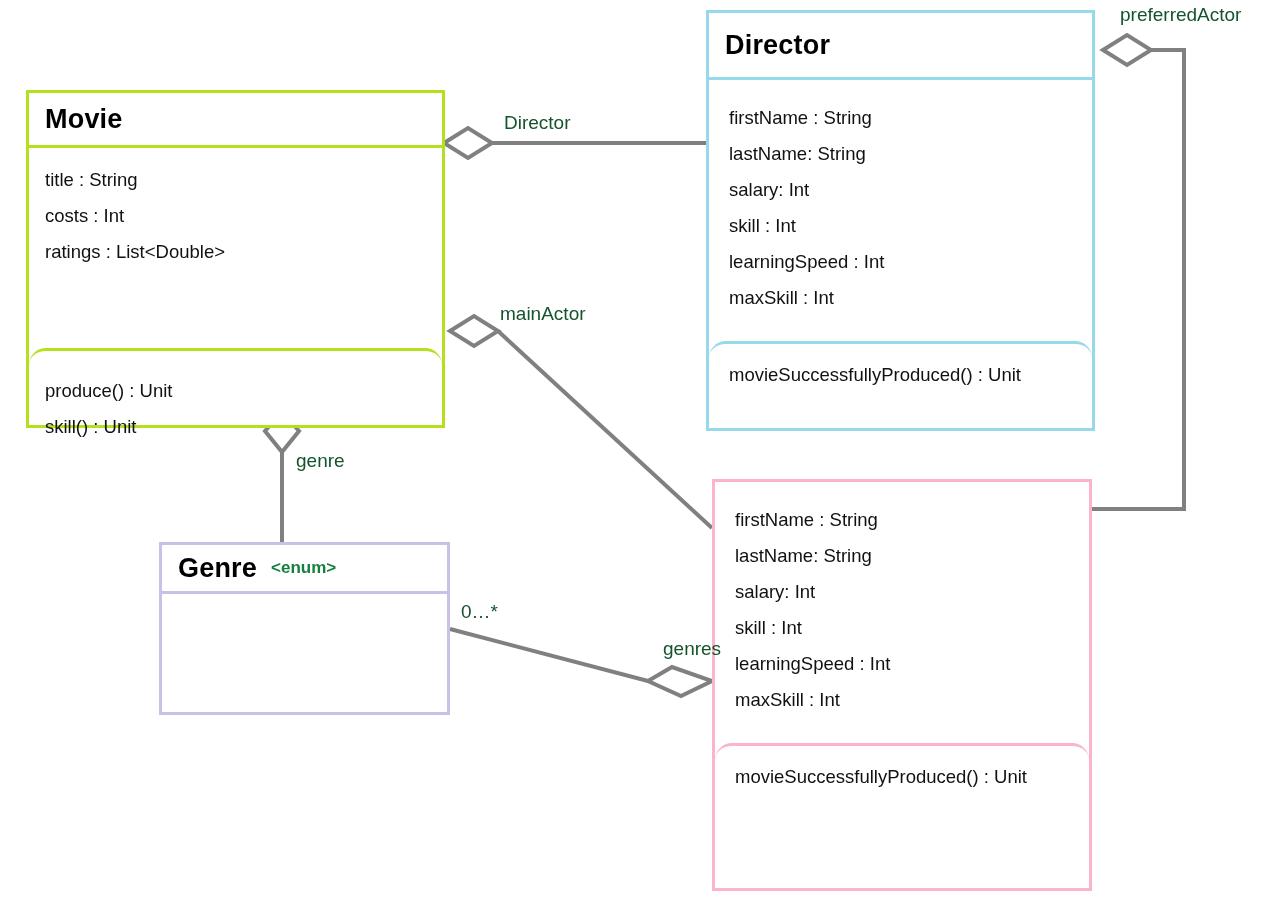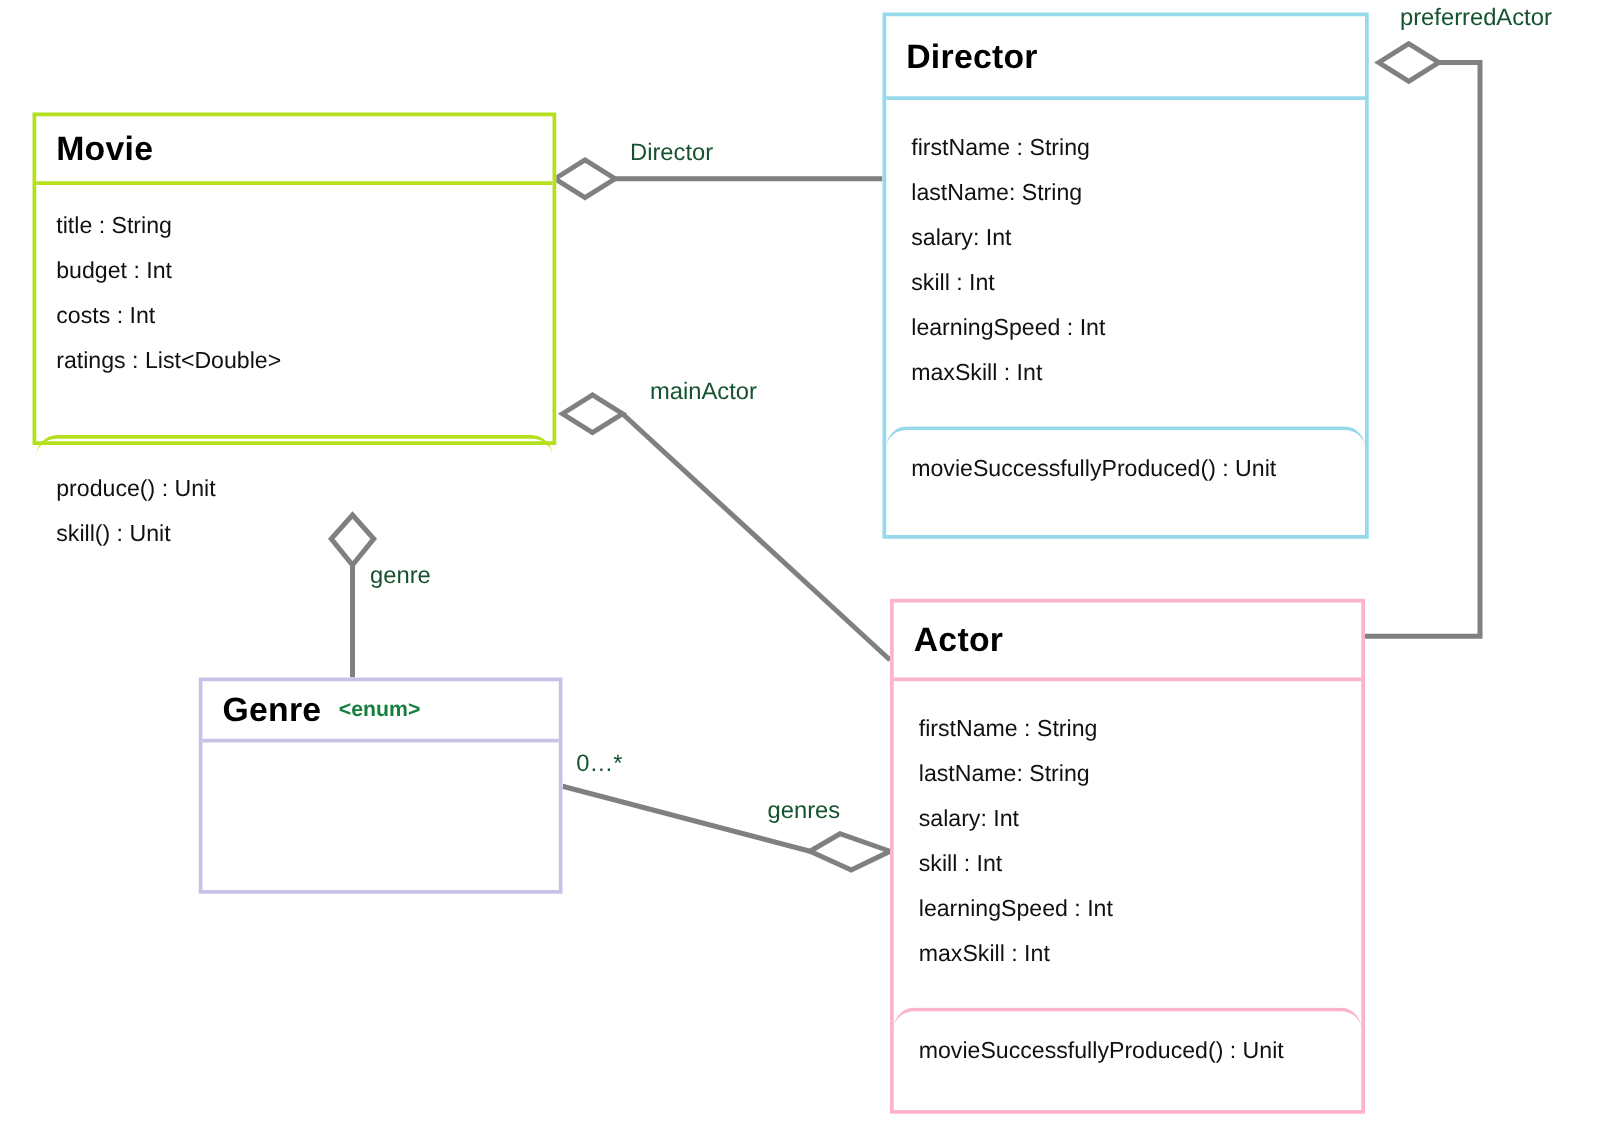--- a/index.html
+++ b/index.html
@@ -126,37 +126,36 @@
 
     <path class="edge-line" d="M 450 629 L 648 681"></path>
     <polygon class="edge-diamond" points="648,681 672,667 712,681 681,696"></polygon>
 
     <path class="edge-line" d="M 1151 50 L 1184 50 L 1184 509 L 1092 509"></path>
     <polygon class="edge-diamond" points="1103,50 1127,35 1151,50 1127,65"></polygon>
   </svg>
 
   <div class="edge-label" style="left:504px; top:112px;">Director</div>
 
-  <div class="edge-label" style="left:520px; top:303px;">mainActor</div>
+  <div class="edge-label" style="left:500px; top:303px;">mainActor</div>
 
   <div class="edge-label" style="left:296px; top:450px;">genre</div>
 
   <div class="edge-label" style="left:461px; top:601px;">0…*</div>
 
-  <div class="edge-label" style="left:614px; top:638px;">genres</div>
+  <div class="edge-label" style="left:663px; top:638px;">genres</div>
 
   <div class="edge-label" style="left:1120px; top:4px;">preferredActor</div>
 
-  <div class="uml-class cls-movie" style="left:26px; top:90px; width:419px; height:266px;">
+  <div class="uml-class cls-movie" style="left:26px; top:90px; width:419px; height:338px;">
     <div class="uml-header" style="height:55px;">
       <span class="uml-title">Movie</span>
     </div>
     <div class="uml-compartment" style="height:200px;">
       <div class="uml-row">title : String</div>
-      <div class="uml-row">budget : Int</div>
       <div class="uml-row">costs : Int</div>
       <div class="uml-row">ratings : List&lt;Double&gt;</div>
     </div>
     <div class="uml-compartment with-top-border" style="padding-top:22px;">
       <div class="uml-row">produce() : Unit</div>
       <div class="uml-row">skill() : Unit</div>
     </div>
   </div>
 
   <div class="uml-class cls-director" style="left:706px; top:10px; width:389px; height:421px;">
@@ -170,23 +169,20 @@
       <div class="uml-row">skill : Int</div>
       <div class="uml-row">learningSpeed : Int</div>
       <div class="uml-row"> maxSkill : Int</div>
     </div>
     <div class="uml-compartment with-top-border" style="padding-top:13px; padding-left:20px;">
       <div class="uml-row">movieSuccessfullyProduced() : Unit</div>
     </div>
   </div>
 
   <div class="uml-class cls-actor" style="left:712px; top:479px; width:380px; height:412px;">
-    <div class="uml-header" style="height:63px;">
-      <span class="uml-title">Actor</span>
-    </div>
     <div class="uml-compartment" style="height:261px; padding-top:20px; padding-left:20px;">
       <div class="uml-row">firstName : String</div>
       <div class="uml-row">lastName: String</div>
       <div class="uml-row">salary: Int</div>
       <div class="uml-row">skill : Int</div>
       <div class="uml-row">learningSpeed : Int</div>
       <div class="uml-row"> maxSkill : Int</div>
     </div>
     <div class="uml-compartment with-top-border" style="padding-top:13px; padding-left:20px;">
       <div class="uml-row">movieSuccessfullyProduced() : Unit</div>

